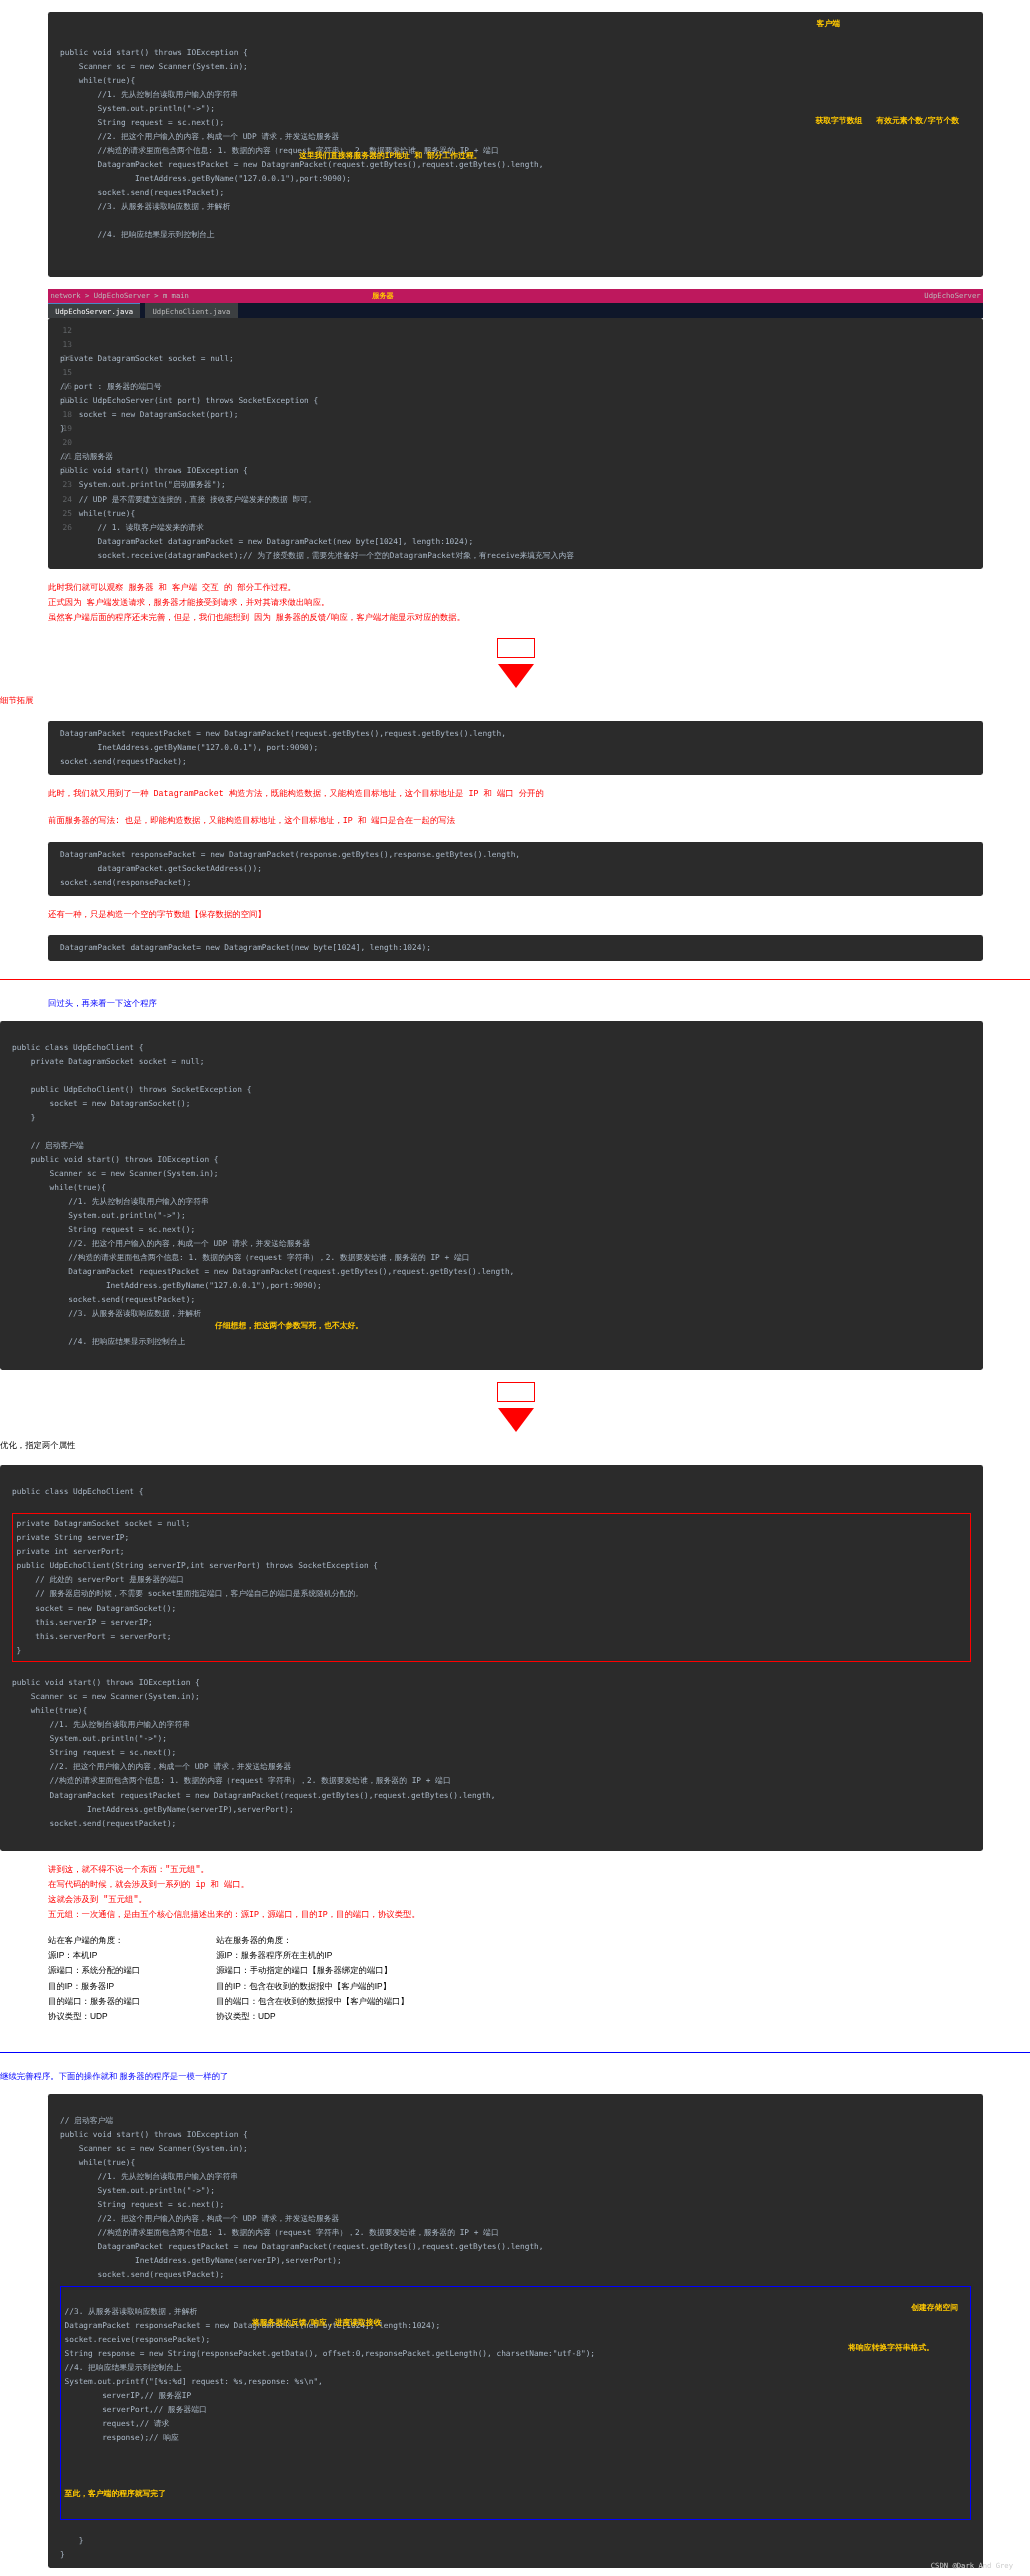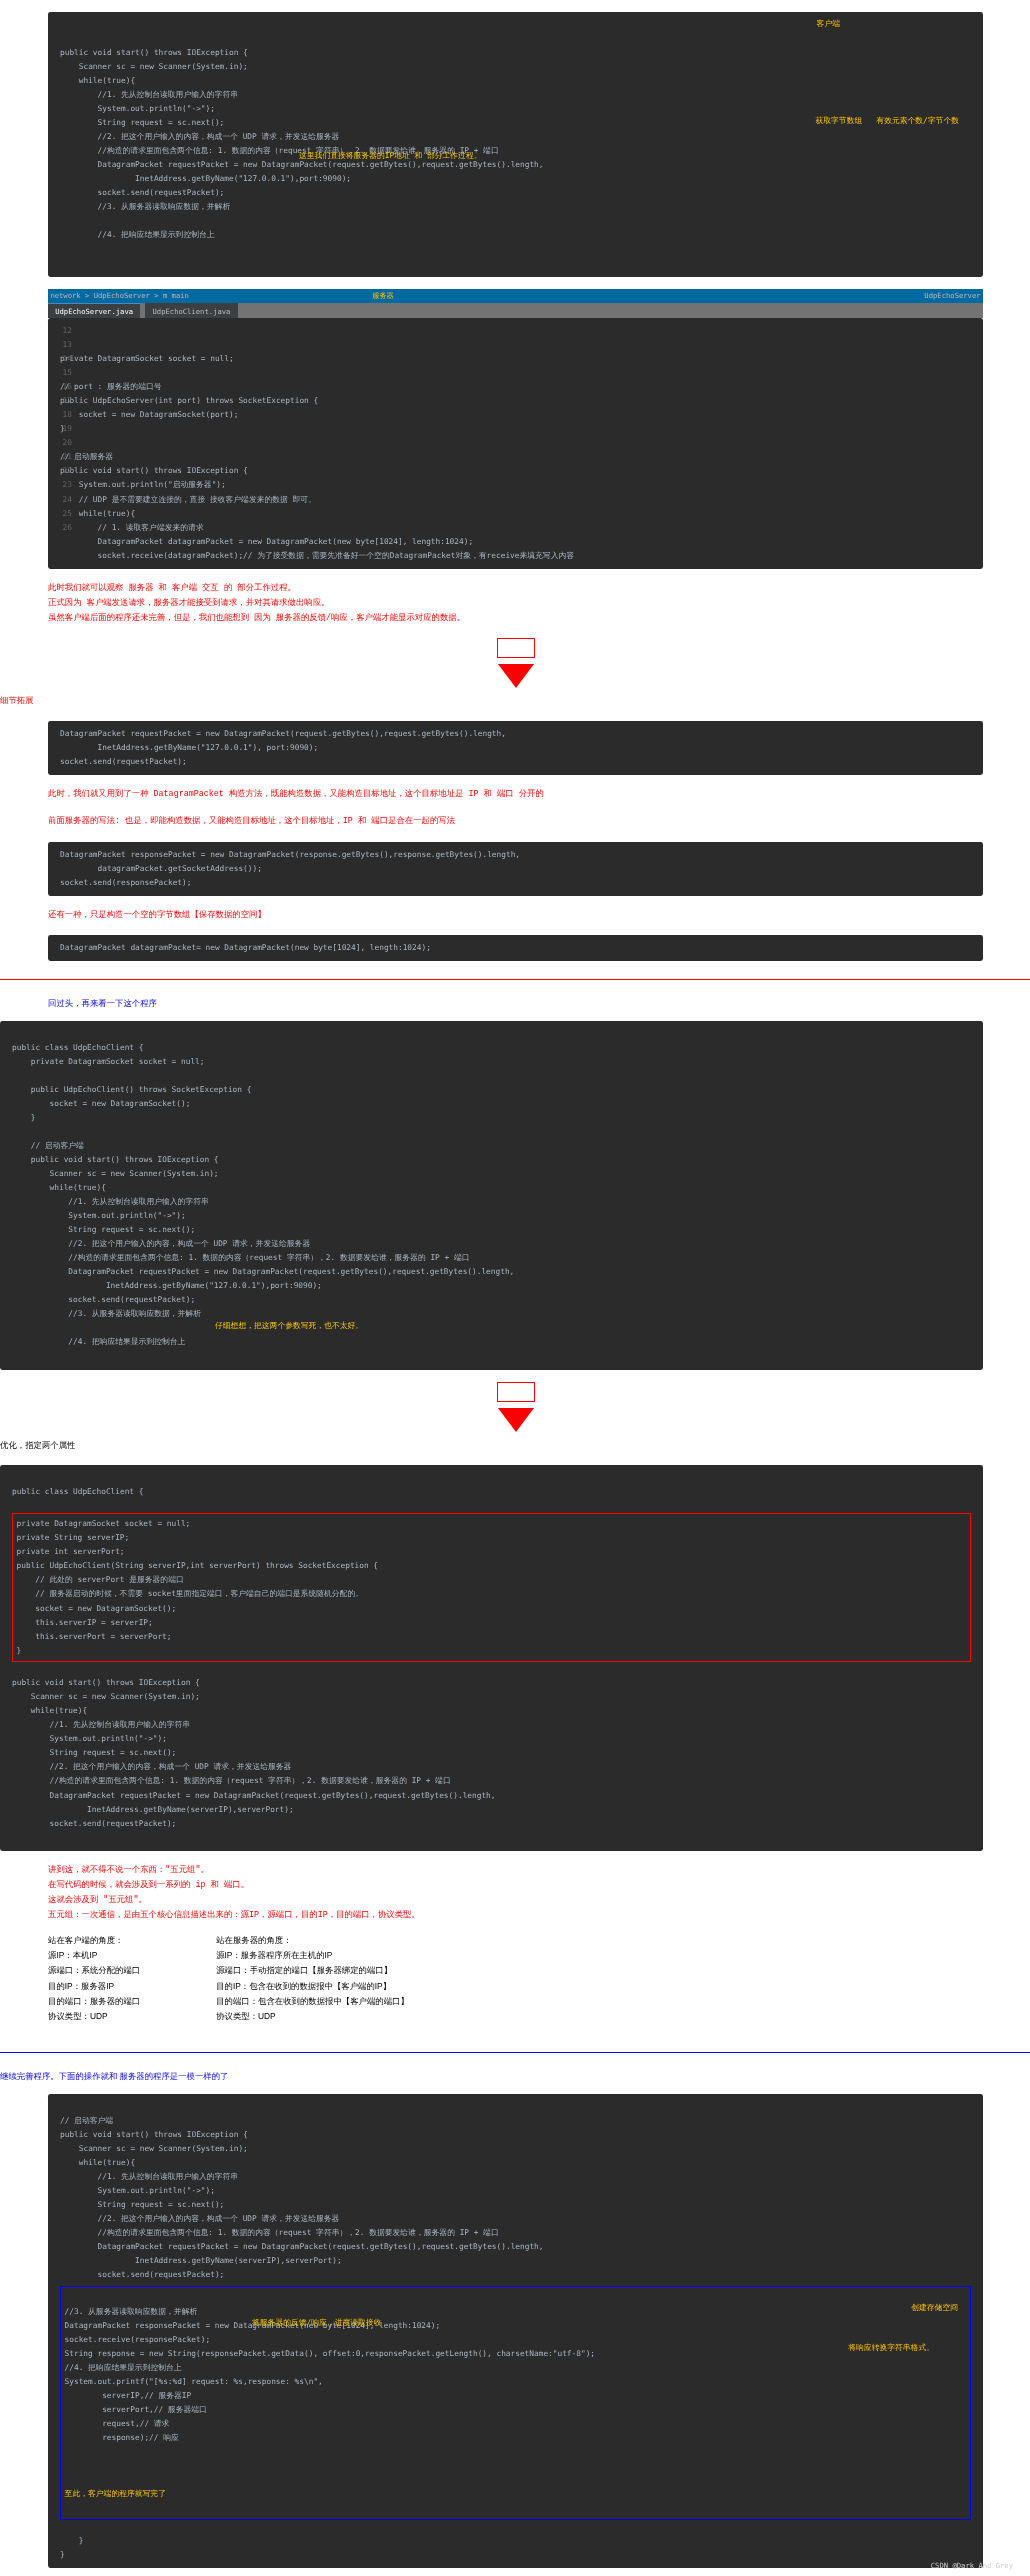--- a/index.html
+++ b/index.html
@@ -1,26 +1,26 @@
 <!DOCTYPE html>
 <html style="font-size:9.6px"><head>
 <meta charset="utf-8">
 <style>
 body{margin:0;background:#fff;font-family:Consolas,monospace;font-size:8.4px;width:1031px}
 .section{margin:12px 48px}
 .code-block{background:#2b2b2b;color:#a9b7c6;padding:6px 12px;border-radius:2.4px;font-size:7.8px;line-height:1.8;position:relative;white-space:pre}
 .code-block.lined{}
 .line-nums{position:absolute;left:0;top:6px;width:24px;text-align:right;color:#606366;padding-right:4.8px;line-height:1.8}
-.yellow-label{color:#ffc800;font-weight:normal}
+.yellow-label{color:#ffc800;font-weight:bold}
 .red-txt{color:#f00;font-family:Liberation Mono, monospace;line-height:1.8}
 .blue-txt{color:#00f;font-family:"Microsoft YaHei",sans-serif}
 .black-txt{color:#000;font-family:"Microsoft YaHei",sans-serif;line-height:1.8}
 .tab{display:inline-block;background:#3c3f41;color:#bbb;padding:2.4px 7.2px;border-top:1.2px solid transparent;font-size:7.2px}
 .tab.active{border-top:1.2px solid #4a88c7;color:#fff}
-.header-bar{background:#0369a1;color:#bbb;padding:2.4px;font-size:7.2px}
+.header-bar{background:#be185d;color:#bbb;padding:2.4px;font-size:7.2px}
 .red-border{border:1.8px solid #f00;padding:3.6px}
 .blue-border{border:1.8px solid #00f;padding:3.6px}
 hr.red{border:none;border-top:0.6px solid #f00;margin:18px 0}
 hr.blue{border:none;border-top:0.6px solid #00f;margin:18px 0}
 .cols{display:flex;gap:76px}
 .arrow-down{width:0;height:0;border-left:18px solid transparent;border-right:18px solid transparent;border-top:24px solid #f00;margin:6px auto}
 .arrow-box{width:36px;height:18px;background:#fff;border:1.8px solid #f00;margin:0 auto}
 .center{}
 .watermark{position:fixed;bottom:6px;right:17px;color:#ccc;font-size:7.2px}
 </style>
@@ -48,21 +48,21 @@
 <div class="yellow-label" style="position:absolute;left:251px;top:137px">这里我们直接将服务器的IP地址 和 部分工作过程。</div>
 </div>
 </div>
 
 <div class="section">
 <div class="header-bar">
 <span>network &gt; UdpEchoServer &gt; m main</span>
 <span class="yellow-label" style="float:none;margin-left:179px">服务器</span>
 <span style="float:right">UdpEchoServer</span>
 </div>
-<div style="background:#737373">
+<div style="background:#0f172a">
 <span class="tab active">UdpEchoServer.java</span>
 <span class="tab">UdpEchoClient.java</span>
 </div>
 <div class="code-block lined">
 <div class="line-nums">12
 13
 14
 15
 16
 17

